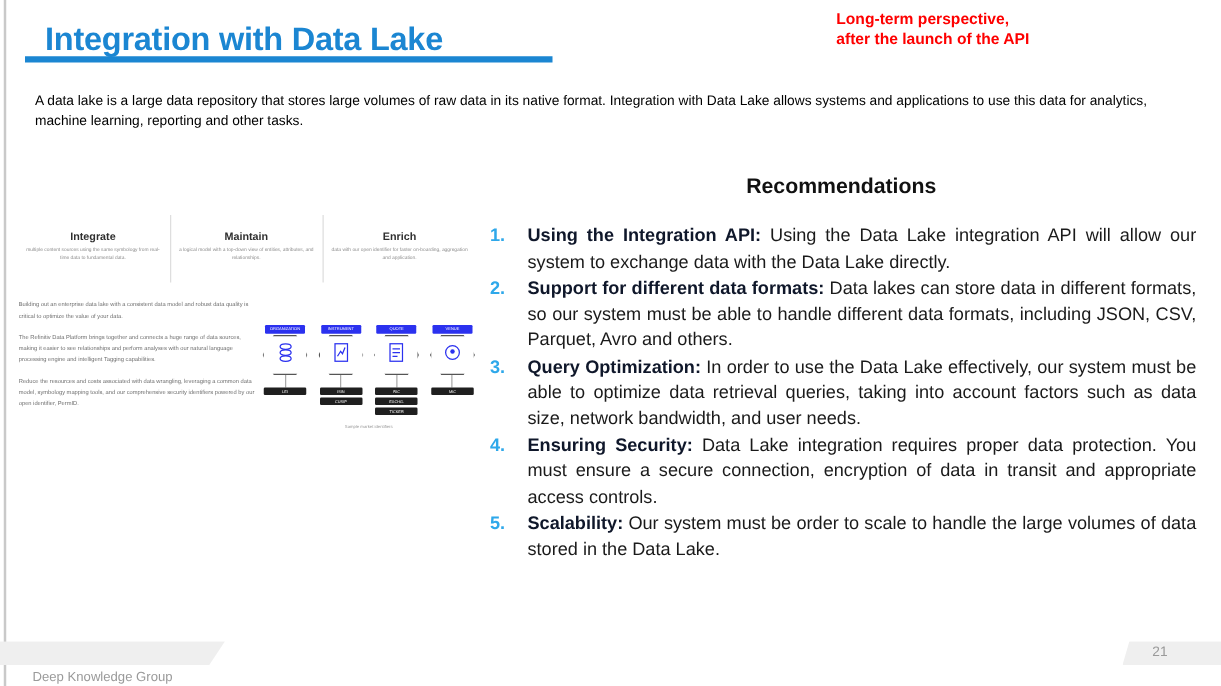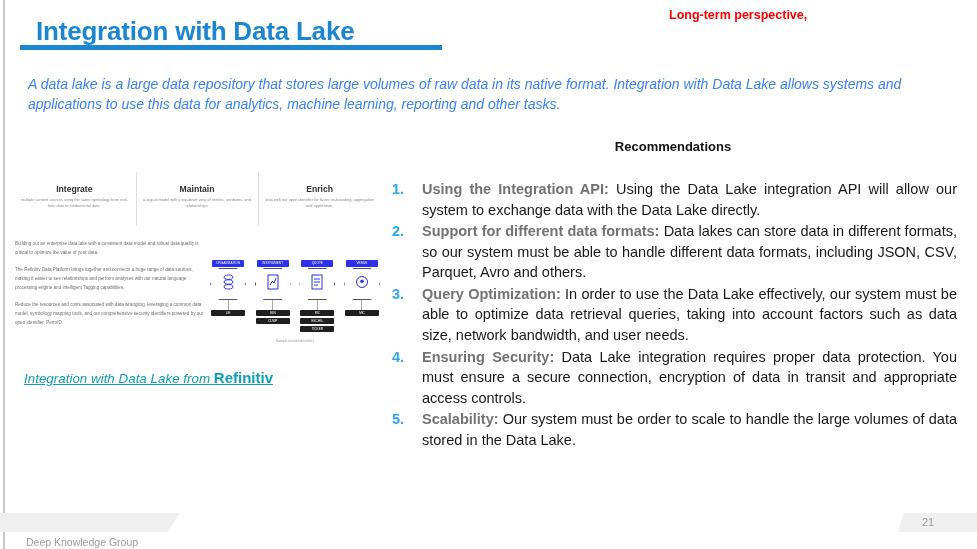--- a/index.html
+++ b/index.html
@@ -63,25 +63,24 @@
     line-height: 1.25;
     width: 300px;
   }
 
   
   .intro {
     position: absolute;
     left: 28px;
     top: 74px;
     width: 925px;
-    font-size: 14px;
+    font-size: 11px;
     line-height: 1.45;
-    color: #3b82f6;
+    color: #000000;
     text-align: left;
-    font-style: italic;
   }
 
   
   .figure {
     position: absolute;
     left: 13px;
     top: 184px;
     width: 368px;
     height: 165px;
     background: #ffffff;
@@ -216,21 +215,21 @@
     font-size: 15px;
   }
 
   
   .rec-heading {
     position: absolute;
     left: 392px;
     top: 139px;
     width: 562px;
     text-align: center;
-    font-size: 13px;
+    font-size: 17px;
     font-weight: bold;
     color: #111111;
   }
   .rec-list {
     position: absolute;
     left: 392px;
     top: 179px;
     width: 565px;
     margin: 0;
     padding: 0;
@@ -252,21 +251,21 @@
   .rec-text {
     flex: 1;
     font-size: 14.5px;
     line-height: 1.42;
     color: #1a1a1a;
     text-align: justify;
     text-justify: inter-word;
   }
   .rec-lead {
     font-weight: bold;
-    color: #737373;
+    color: #0f172a;
   }
 
   
   .footer-left {
     position: absolute;
     left: 0px;
     top: 513px;
     width: 180px;
     height: 19px;
     background: #efefef;
@@ -303,20 +302,21 @@
 
 <div class="slide">
 
   <div class="left-edge-rule"></div>
 
   <div class="slide-title">Integration with Data Lake</div>
   <div class="title-rule"></div>
 
   <div class="corner-note">
     <div>Long-term perspective,</div>
+    <div>after the launch of the API</div>
   </div>
 
   <div class="intro">A data lake is a large data repository that stores large volumes of raw data in its native format. Integration with Data Lake allows systems and applications to use this data for analytics, machine learning, reporting and other tasks.</div>
 
   <div class="figure">
 
     <div class="fig-cols">
       <div class="fig-col">
         <div class="fig-col-title">Integrate</div>
         <div class="fig-col-sub">multiple content sources using the same symbology from real-time data to fundamental data.</div>
@@ -404,23 +404,20 @@
             <div class="hex-chip">MIC</div>
           </div>
 
         </div>
         <div class="flow-caption">Sample market identifiers</div>
       </div>
 
     </div>
   </div>
 
-  <a class="fig-caption" href="#">
-    <span>Integration with Data Lake from </span><span class="brand">Refinitiv</span>
-  </a>
 
   <div class="rec-heading">Recommendations</div>
 
   <ol class="rec-list">
 
     <li class="rec-item">
       <span class="rec-num">1.</span>
       <span class="rec-text"><span class="rec-lead">Using the Integration API:</span><span> Using the Data Lake integration API will allow our system to exchange data with the Data Lake directly.</span></span>
     </li>
 

